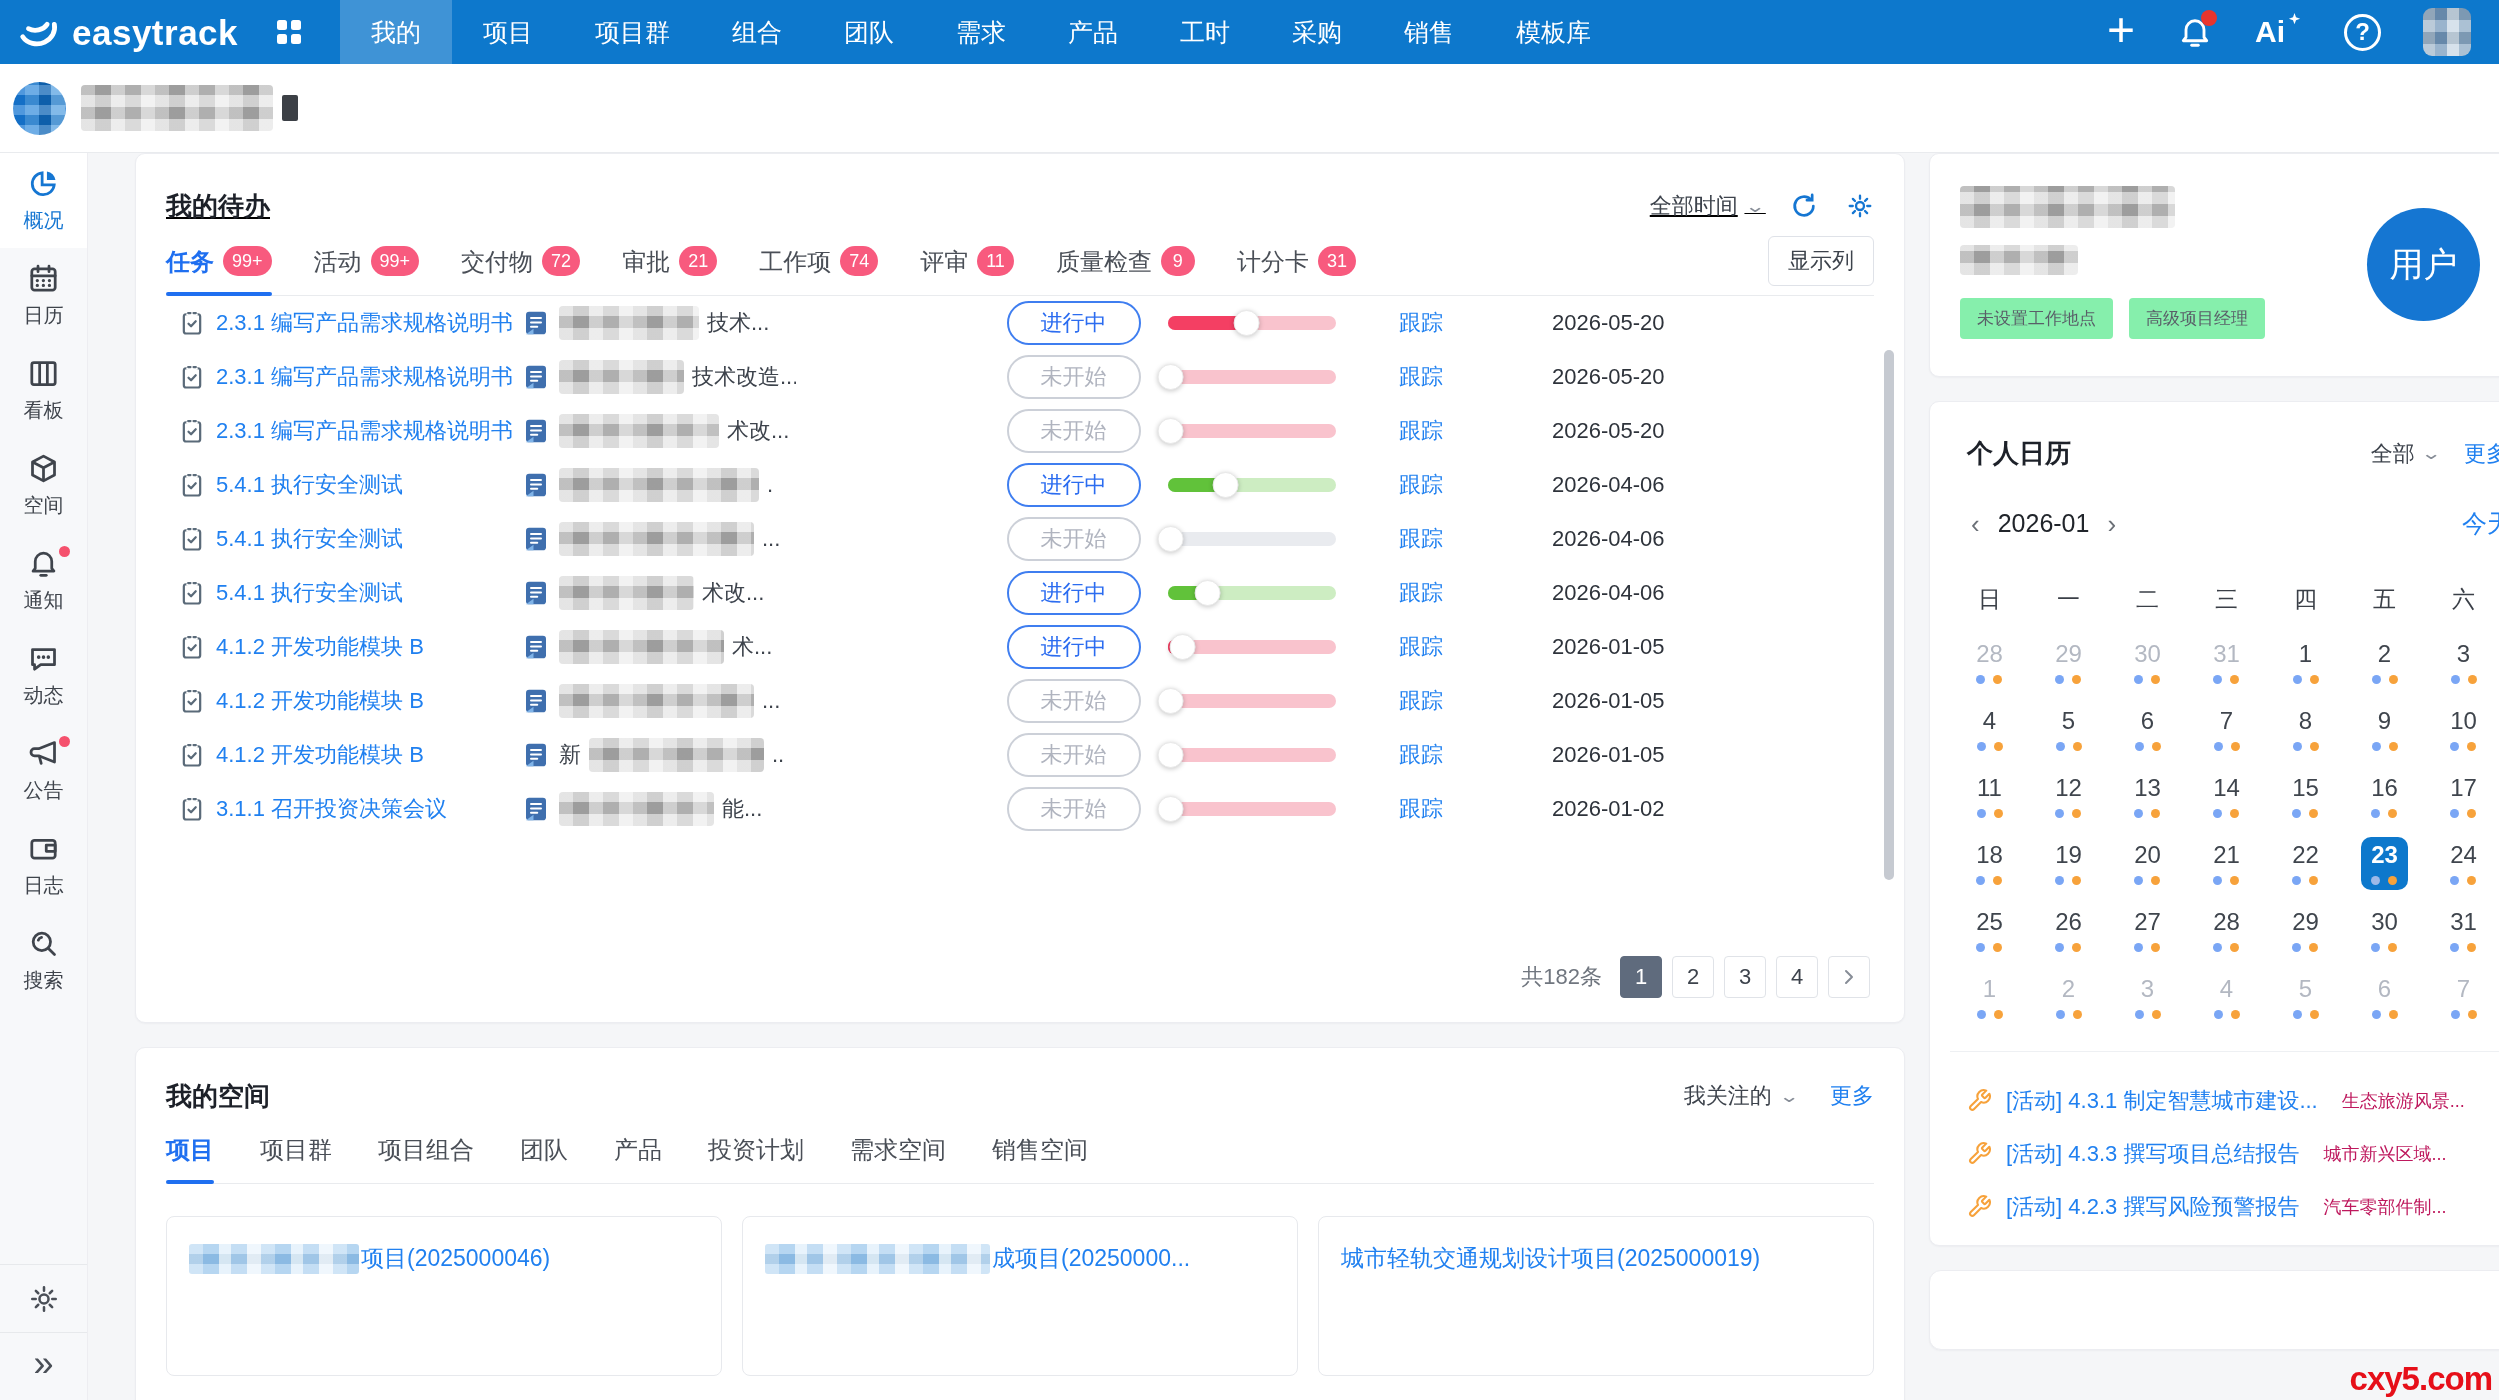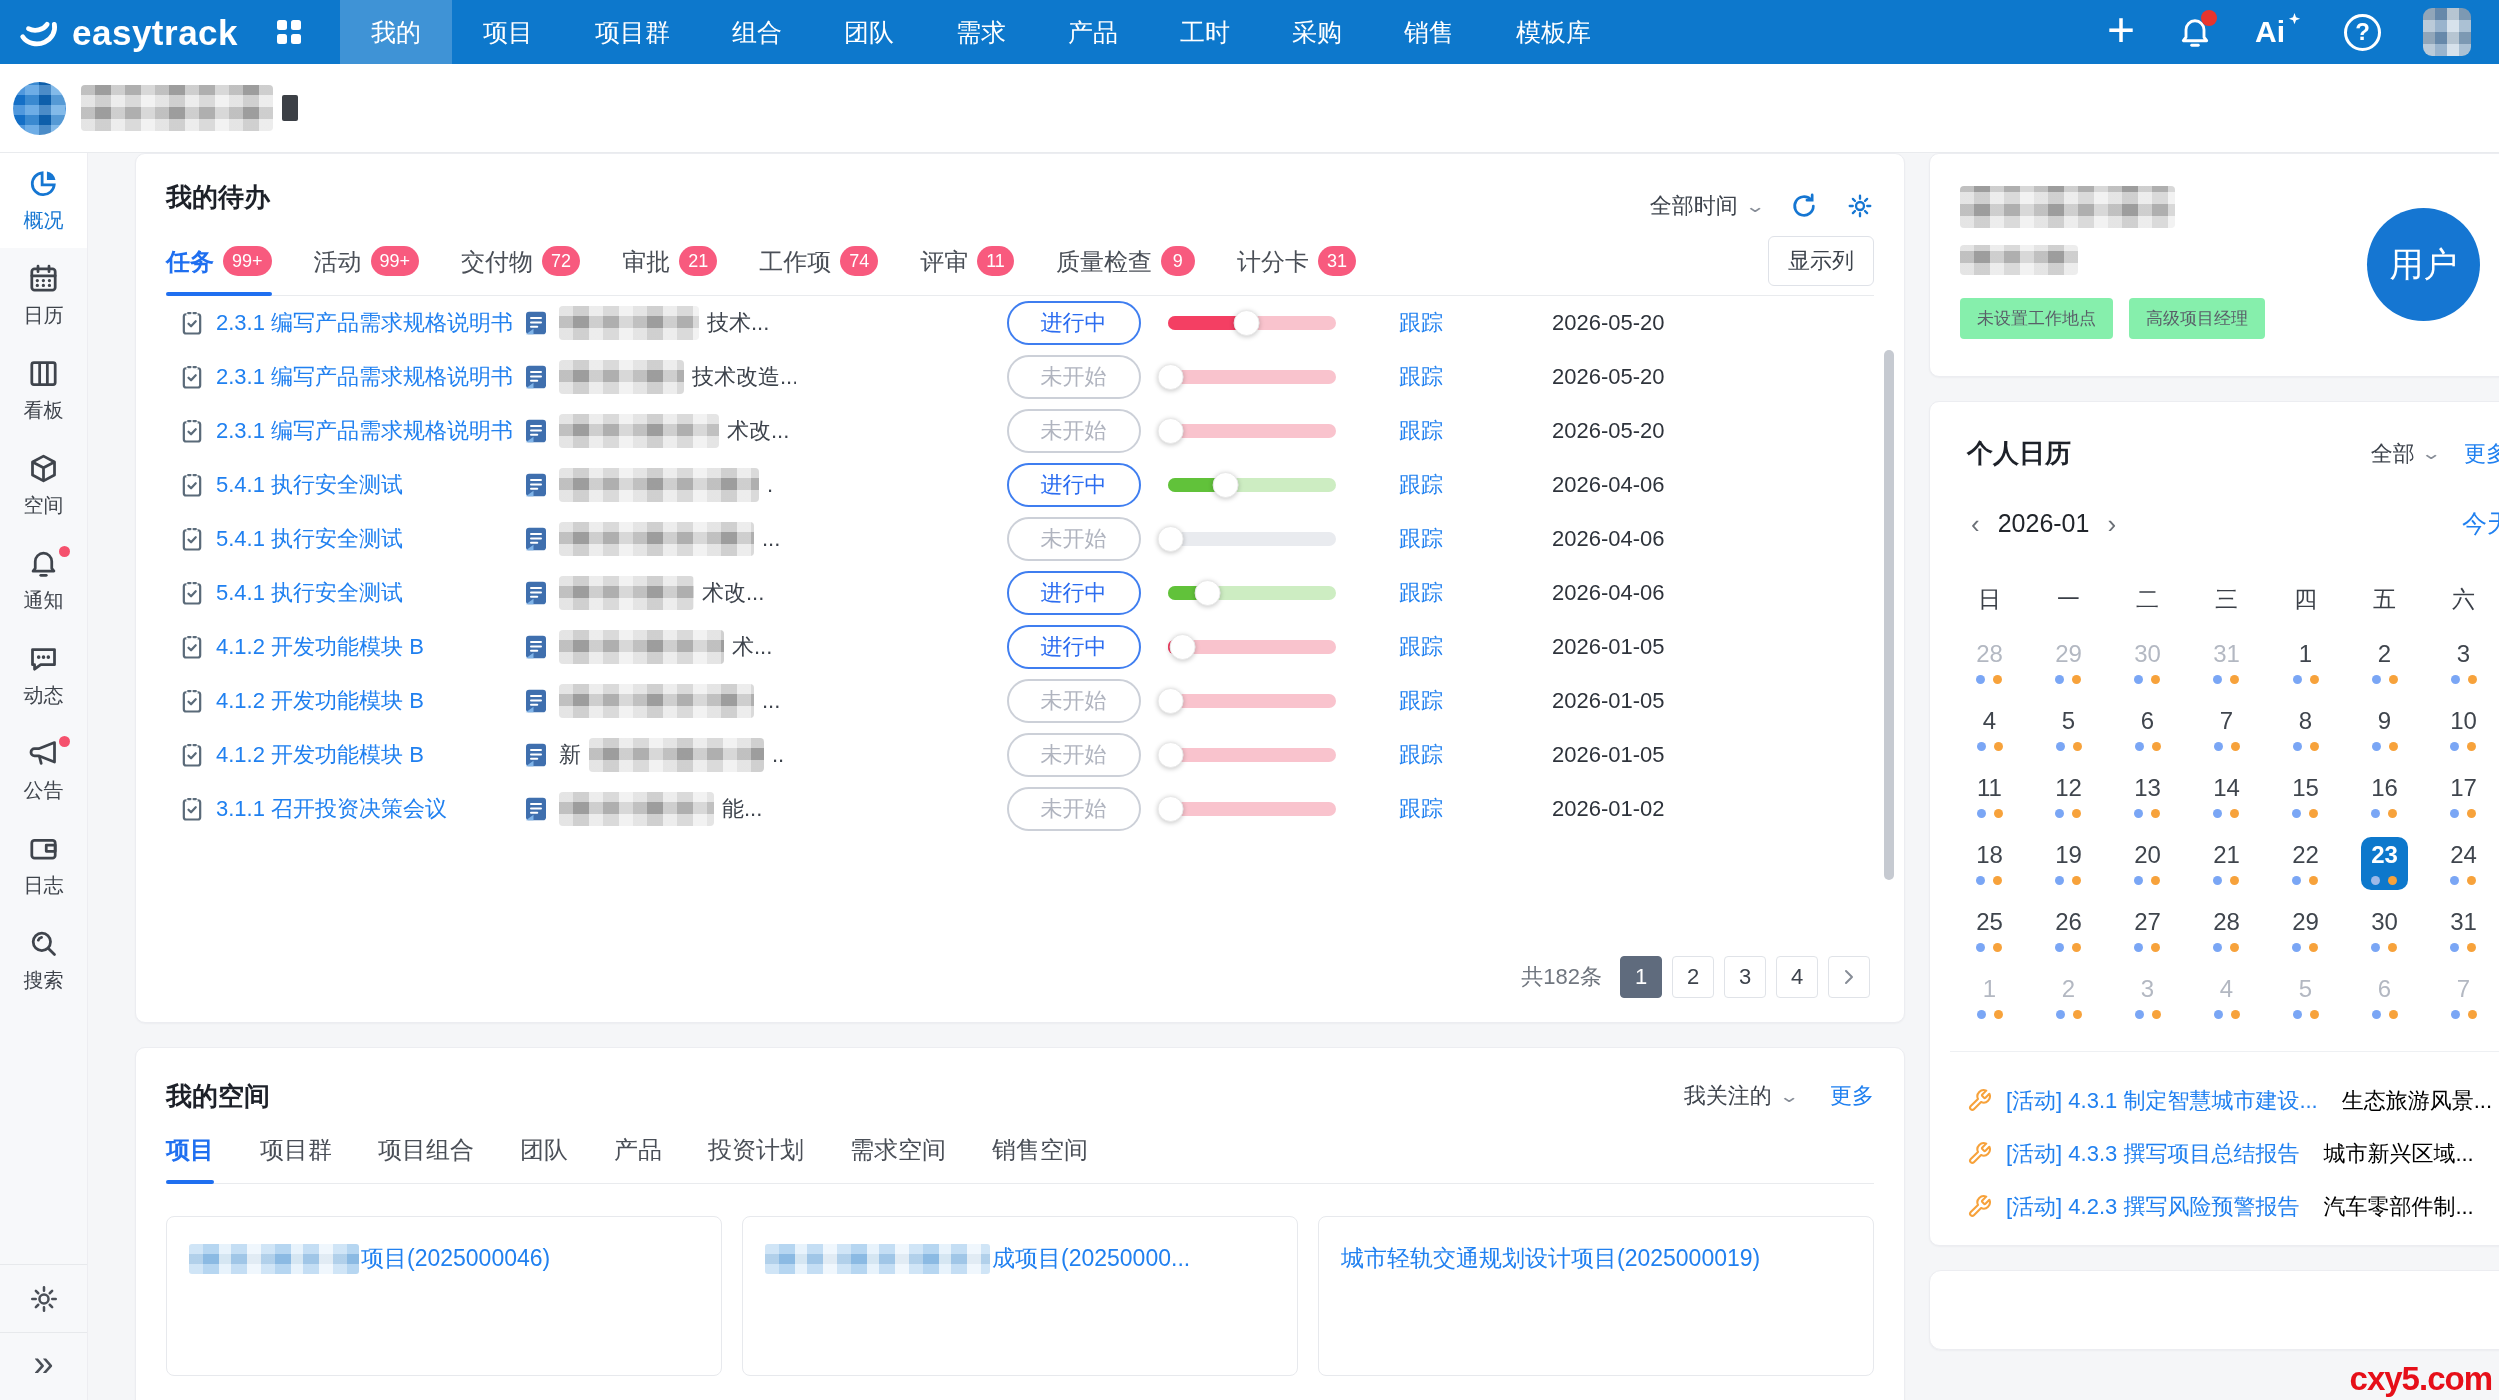--- a/index.html
+++ b/index.html
@@ -72,21 +72,21 @@
   .content-header{display:flex;align-items:center;padding:40px 10px 26px 38px;}
   .page-title{font-size:31px;font-weight:600;color:#1d2129;margin:0;}
   .view-tools{margin-left:auto;display:flex;align-items:center;gap:22px;color:#454a52;font-size:22px;white-space:nowrap;}
   .view-tools svg{width:29px;height:29px;}
 
   .cols{display:flex;gap:24px;padding-left:47px;align-items:flex-start;}
   .card{background:#fff;border:1px solid #ecedf1;border-radius:10px;box-shadow:0 1px 2px rgba(31,35,41,.04);}
 
   
   .todo-card{width:1770px;height:870px;padding:26px 30px;position:relative;}
-  .tc-head{display:flex;height:52px;}
+  .tc-head{display:flex;align-items:center;height:52px;text-decoration:underline;}
   .card-title{font-size:26px;font-weight:600;color:#1d2129;margin:0;}
   .tc-controls{margin-left:auto;display:flex;align-items:center;}
   .select-input{width:307px;height:50px;border:1px solid #dfe2e8;border-radius:6px;display:flex;align-items:center;padding:0 14px;background:#fff;}
   .select-input input{border:none;outline:none;flex:1;font-size:22px;color:#3d434c;font-family:inherit;min-width:0;}
   .select-input input::placeholder{color:#b9bec8;}
   .time-filter{display:flex;align-items:center;gap:10px;margin-left:30px;font-size:22px;color:#3d434c;cursor:pointer;}
   .chev{color:#878d97;font-size:17px;transform:scaleX(1.5);}
   .blue-tool{color:#1576d2;margin-left:28px;cursor:pointer;}
   .blue-tool svg{width:28px;height:28px;}
 
@@ -164,21 +164,21 @@
   .day .num{font-size:24px;color:#3f454d;line-height:1.1;}
   .day.muted .num{color:#b3b8c2;}
   .day .dots{display:flex;gap:8px;margin-top:7px;}
   .day .dots i{width:9px;height:9px;border-radius:50%;}
   .day.sel .day-in{background:#0d78cc;}
   .day.sel .num{color:#fff;font-weight:600;}
   .acts{margin-top:20px;border-top:1px solid #eef0f3;padding:22px 0 0 17px;}
   .act{display:flex;align-items:center;height:53px;gap:14px;white-space:nowrap;overflow:hidden;}
   .act svg{width:25px;height:25px;flex:none;}
   .act .a-link{color:#2080f0;font-size:22px;cursor:pointer;}
-  .act .a-ctx{color:#000000;font-size:22px;margin-left:10px;}
+  .act .a-ctx{color:#be185d;font-size:18px;margin-left:10px;}
 
   .stub-card{height:80px;margin-top:24px;border-radius:12px;}
 
   .watermark{position:absolute;right:7px;bottom:2px;color:#e60f19;font-size:33px;font-weight:bold;letter-spacing:-1px;z-index:40;}
 </style>
 </head>
 <body>
 
 <header class="topnav">
   <div class="brand">

